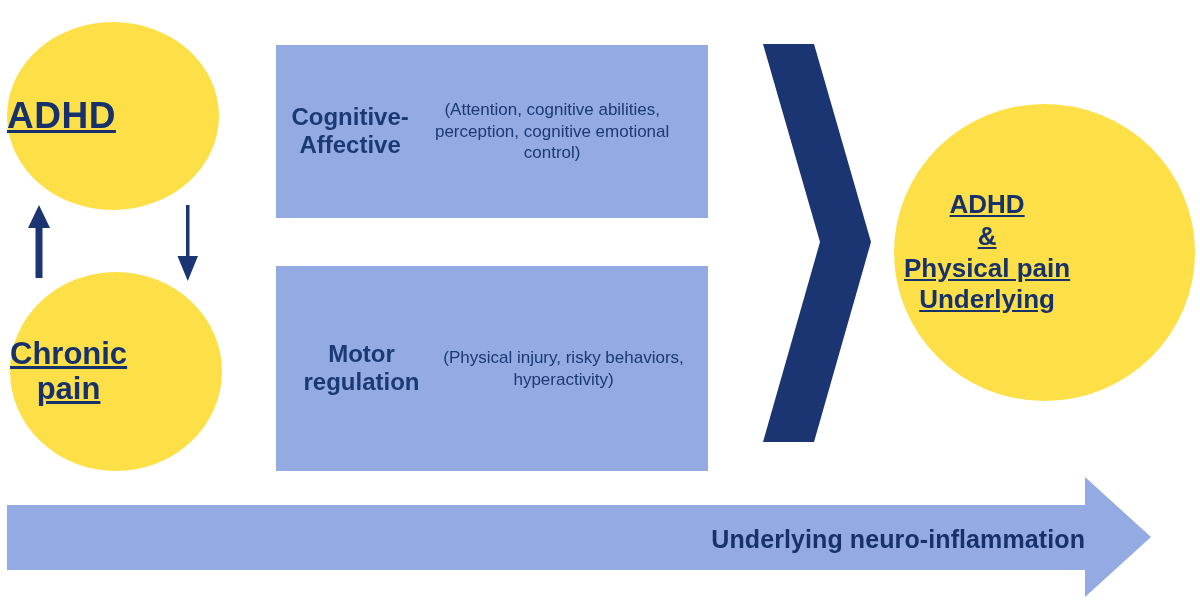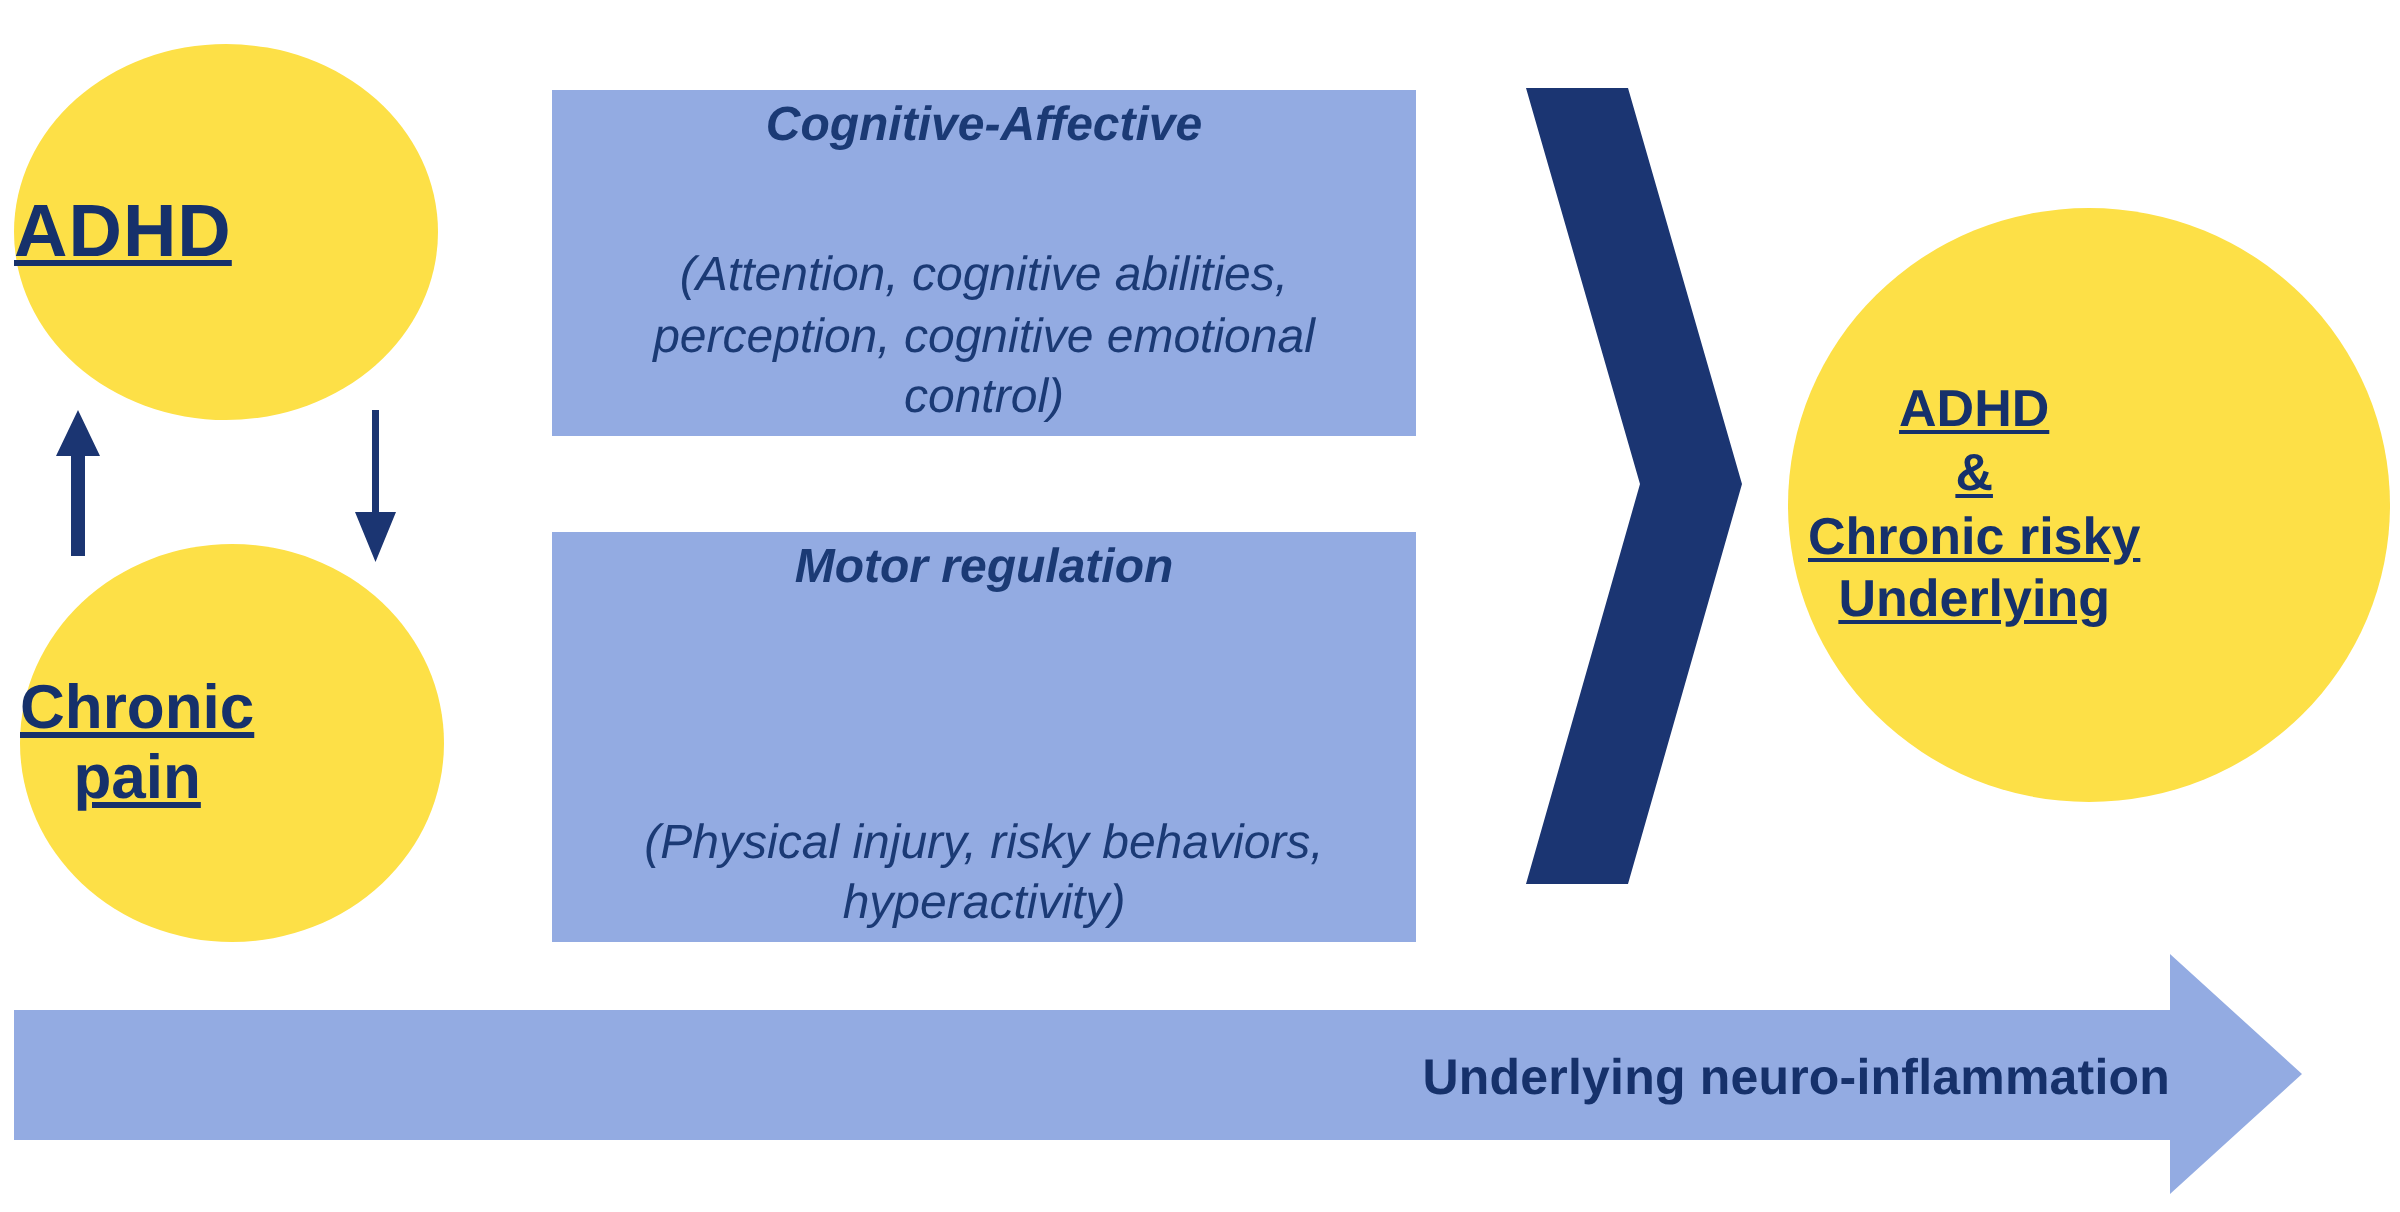--- a/index.html
+++ b/index.html
@@ -66,38 +66,37 @@
   }
   #arrow-up   { left: 22px;  top: 202px; width: 34px; height: 78px; }
   #arrow-down { left: 168px; top: 202px; width: 38px; height: 82px; }
 
   
   .box {
     position: absolute;
     background: #93abe2;
     color: #1b3a75;
     display: flex;
-    flex-direction: column;
+    flex-direction: row;
     align-items: center;
-    justify-content: space-between;
+    justify-content: flex-start;
     text-align: center;
     box-sizing: border-box;
     padding: 4px 14px;
-    font-style: italic;
   }
   #box-cognitive { left: 276px; top: 45px;  width: 432px; height: 173px; }
   #box-motor     { left: 276px; top: 266px; width: 432px; height: 205px; }
   .box-title {
     font-size: 24px;
     font-weight: bold;
     line-height: 1.18;
     margin-bottom: 1px;
   }
   .box-sub {
-    font-size: 24px;
+    font-size: 17px;
     font-weight: normal;
     line-height: 1.26;
   }
 
   
   #chevron {
     position: absolute;
     left: 758px;
     top: 42px;
     width: 118px;
@@ -163,21 +162,21 @@
   </div>
 
   <svg id="chevron" viewBox="0 0 118 402" aria-hidden="true">
     <path d="M5 2 L56 2 L113 200 L56 400 L5 400 L62 200 Z" fill="#1b3572"></path>
   </svg>
 
   <div class="circle" id="circle-comorbidity">
     <span class="ctext">
       <span>ADHD</span><br>
       <span>&amp;</span><br>
-      <span>Chronic risky</span><br>
+      <span>Physical pain</span><br>
       <span>Underlying</span>
     </span>
   </div>
 
   <svg id="band-arrow" viewBox="0 0 1150 126" aria-hidden="true">
     <path d="M2 31 L1080 31 L1080 3 L1146 63 L1080 123 L1080 96 L2 96 Z" fill="#93abe2"></path>
   </svg>
 
   <div id="band-label">
     <span>Underlying neuro-inflammation</span>

